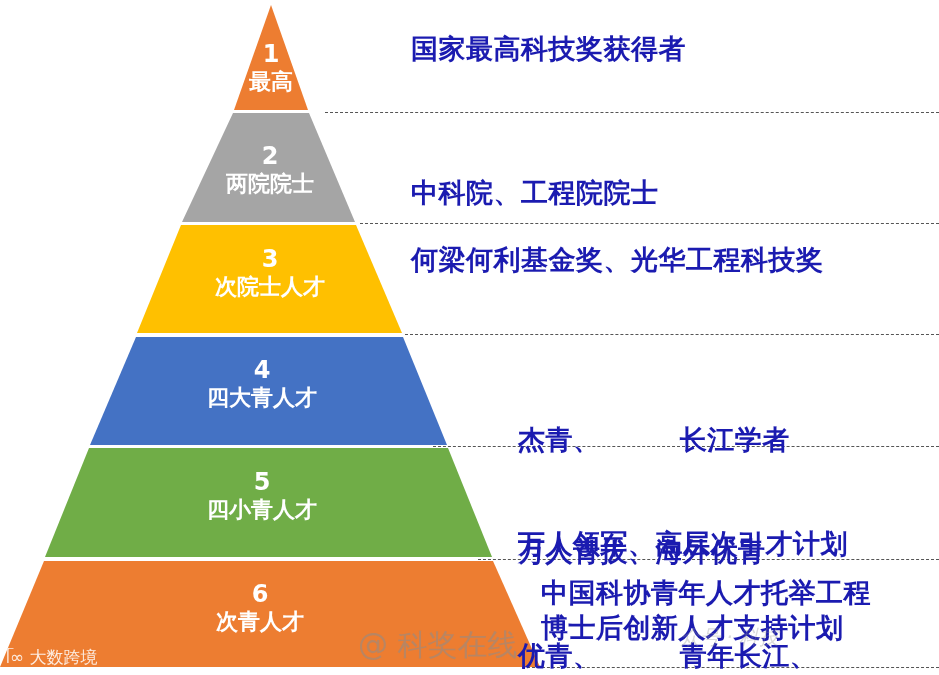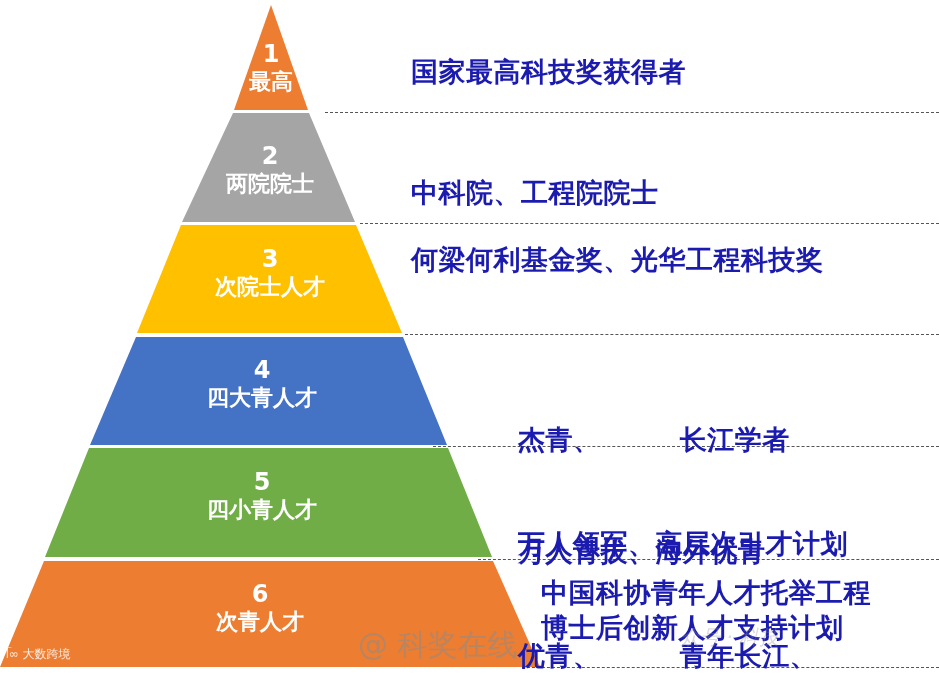--- a/index.html
+++ b/index.html
@@ -49,21 +49,21 @@
   <span class="name">次青人才</span>
 </div>
 
 <div class="sep" style="left:325px;top:112px;"></div>
 <div class="sep" style="left:360px;top:223px;"></div>
 <div class="sep" style="left:405px;top:334px;"></div>
 <div class="sep" style="left:433px;top:446px;"></div>
 <div class="sep" style="left:478px;top:559px;"></div>
 <div class="sep" style="left:522px;top:667px;"></div>
 
-<div class="desc" style="left:411px;top:55px;text-align:right;">
+<div class="desc" style="left:411px;top:32px;text-align:right;">
   <div>国家最高科技奖获得者</div>
 </div>
 <div class="desc" style="left:411px;top:176px;">
   <div>中科院、工程院院士</div>
 </div>
 <div class="desc" style="left:411px;top:243px;">
   <div>何梁何利基金奖、光华工程科技奖</div>
 </div>
 <div class="desc" style="left:518px;top:354px;white-space:pre;">
   <div>杰青、        长江学者</div>
@@ -71,17 +71,17 @@
 </div>
 <div class="desc" style="left:518px;top:466px;white-space:pre;">
   <div>万人青拔、海外优青</div>
   <div>优青、        青年长江、</div>
 </div>
 <div class="desc" style="left:541px;top:576px;">
   <div>中国科协青年人才托举工程</div>
   <div>博士后创新人才支持计划</div>
 </div>
 
-<div class="wm" style="left:6px;top:646px;font-size:12px;color:rgba(255,255,255,0.85);">
+<div class="wm" style="left:6px;top:646px;font-size:17px;color:rgba(255,255,255,0.85);">
   <span>ᥬ∞ </span><span>大数跨境</span>
 </div>
 <div class="wm" style="left:358px;top:625px;font-size:30px;">@ 科奖在线</div>
 <div class="wm" style="left:680px;top:624px;font-size:20px;color:rgba(150,150,150,0.35);font-style:italic;">众号 · 科技</div>
 
 </body></html>

